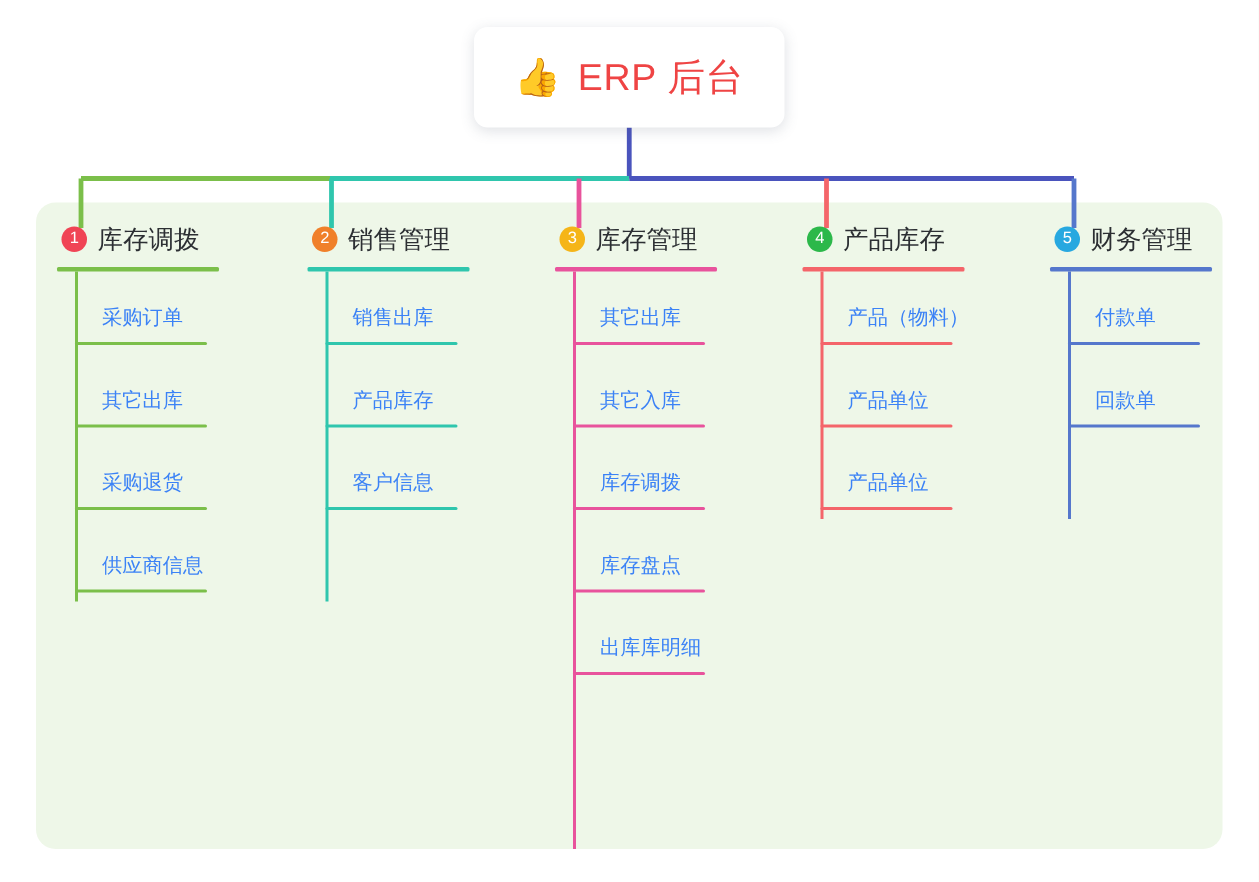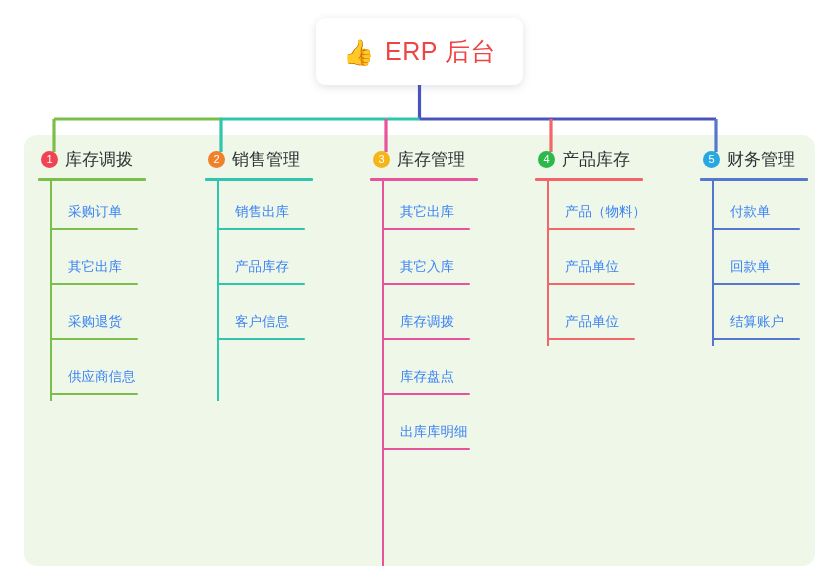--- a/index.html
+++ b/index.html
@@ -271,19 +271,15 @@
       <div class="col-body">
         <div class="spine" style="background: rgb(85, 119, 204); height: 165px;"></div>
         <div class="leaf">
           <span class="leaf-label">付款单</span>
           <div class="leaf-rule" style="background: rgb(85, 119, 204);"></div>
         </div>
         <div class="leaf">
           <span class="leaf-label">回款单</span>
           <div class="leaf-rule" style="background: rgb(85, 119, 204);"></div>
         </div>
-        <div class="leaf">
-          <span class="leaf-label">结算账户</span>
-          <div class="leaf-rule" style="background: rgb(85, 119, 204);"></div>
-        </div>
       </div>
     </div>
   </div>
 
 </body></html>

